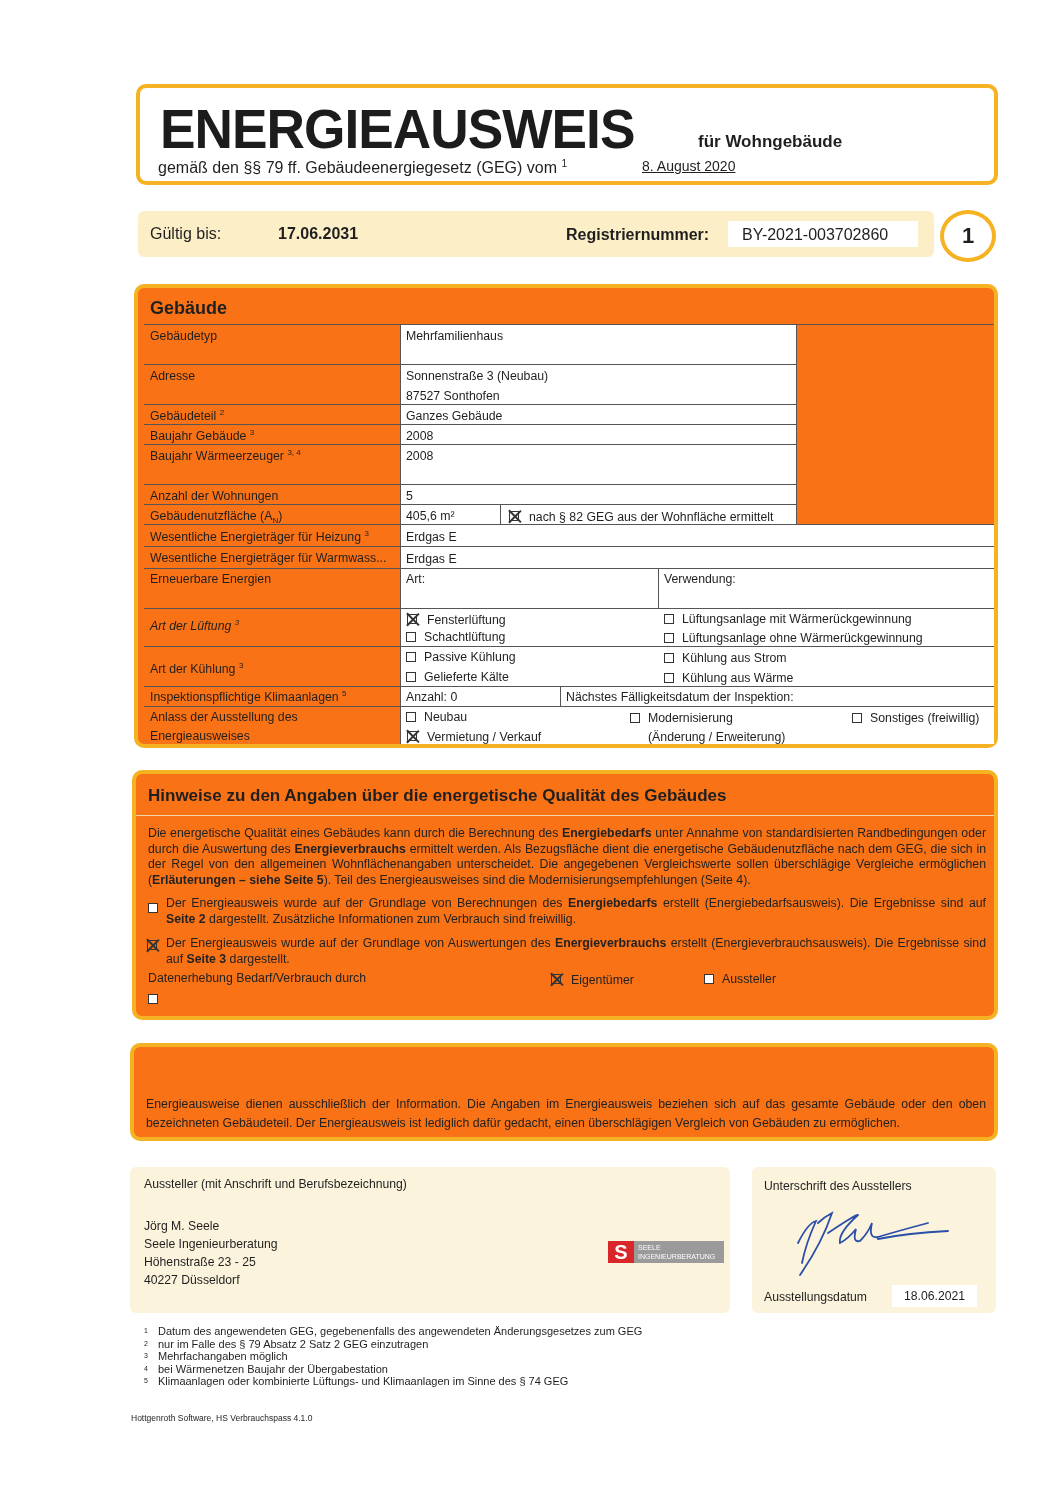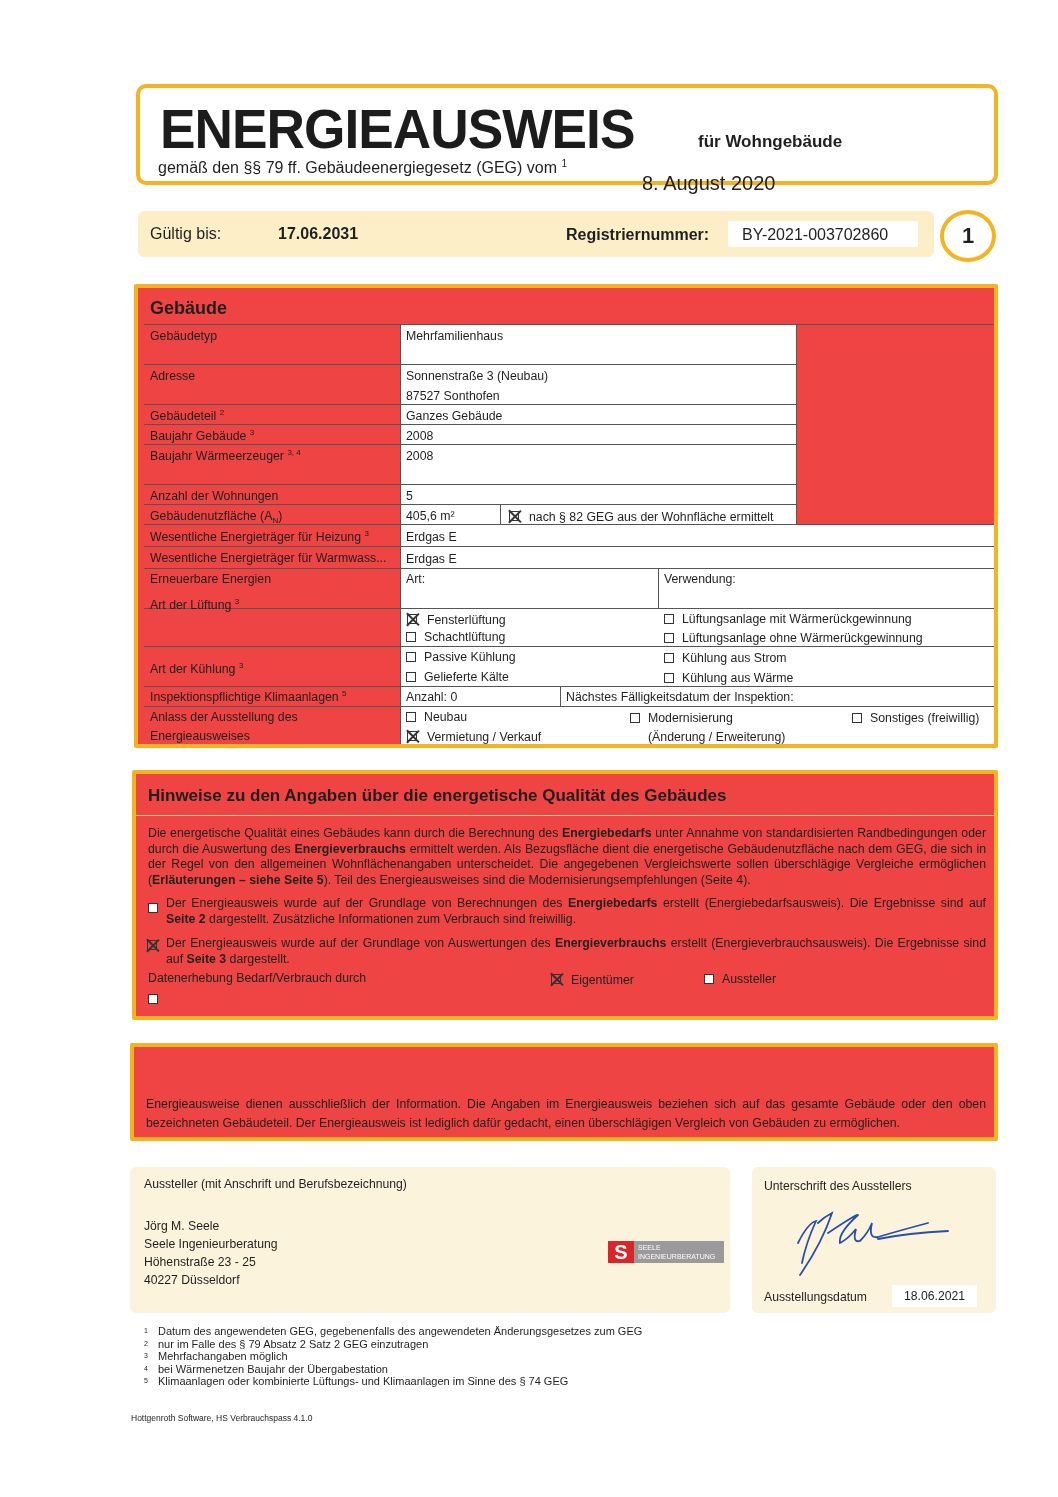--- a/index.html
+++ b/index.html
@@ -6,32 +6,32 @@
   html, body { width: 1058px; height: 1497px; background: #ffffff; }
   body { position: relative; font-family: "Liberation Sans", sans-serif; color: #1f1f1f; overflow: hidden; }
   .abs { position: absolute; }
 
   
   .hdr { left: 136px; top: 84px; width: 862px; height: 101px; border: 4px solid #f5b324; border-radius: 10px; background: #fff; }
   .hdr .big { position: absolute; left: 20px; top: 8px; font-size: 56px; font-weight: bold; letter-spacing: -1px; color: #1c1c1c; transform: scaleX(0.95); transform-origin: left; }
   .hdr .sub1 { position: absolute; left: 558px; top: 44px; font-size: 17px; font-weight: bold; }
   .hdr .sub2 { position: absolute; left: 18px; top: 70px; font-size: 16px; }
   .hdr .sup { font-size: 10px; vertical-align: super; }
-  .hdr .date { position: absolute; left: 502px; top: 84px; font-size: 20px; }
+  .hdr .date { position: absolute; left: 502px; top: 70px; font-size: 14px; text-decoration: underline; }
 
   
   .strip { left: 138px; top: 211px; width: 796px; height: 46px; background: #fcefc8; border-radius: 6px; }
   .strip .lbl1 { position: absolute; left: 12px; top: 14px; font-size: 16px; }
   .strip .val1 { position: absolute; left: 140px; top: 14px; font-size: 16px; font-weight: bold; }
   .strip .lbl2 { position: absolute; left: 428px; top: 15px; font-size: 16px; font-weight: bold; }
   .strip .val2 { position: absolute; left: 590px; top: 10px; width: 190px; height: 26px; background: #fff; font-size: 16px; padding: 5px 0 0 14px; }
   .pagecircle { left: 940px; top: 210px; width: 56px; height: 52px; border: 4px solid #f5b324; border-radius: 50%; background: #fff; text-align: center; font-size: 22px; font-weight: bold; line-height: 44px; }
 
   
-  .box { border: 4px solid #f5b324; border-radius: 2px; background: #ef4444; }
+  .box { border: 4px solid #f5b324; border-radius: 10px; background: #f97316; }
   .box-title { font-size: 17px; font-weight: bold; }
 
   .geb { left: 134px; top: 284px; width: 864px; height: 464px; }
   .geb .box-title { position: absolute; left: 12px; top: 10px; font-size: 18px; }
   .row { position: absolute; left: 0; width: 850px; border-top: 1px solid #555; }
   .cell-l { position: absolute; left: 6px; }
   .cell-r { position: absolute; left: 258px; }
   .vline { position: absolute; width: 1px; background: #555; }
   .white { position: absolute; background: #fff; }
   .cb { display: inline-block; width: 10px; height: 10px; border: 1px solid #333; position: relative; top: 1px; margin-right: 8px; background: #fff; }
@@ -134,21 +134,21 @@
     <div class="cell-l" style="top:205px;"><span>Wesentliche Energieträger für Heizung</span> <sup class="s">3</sup></div>
     <div class="cell-r" style="top:206px;left:262px;">Erdgas E</div>
 
     <div class="cell-l" style="top:227px;">Wesentliche Energieträger für Warmwass...</div>
     <div class="cell-r" style="top:228px;left:262px;">Erdgas E</div>
 
     <div class="cell-l" style="top:248px;">Erneuerbare Energien</div>
     <div class="cell-r" style="top:248px;left:262px;">Art:</div>
     <div class="cell-r" style="top:248px;left:520px;">Verwendung:</div>
 
-    <div class="cell-l" style="top:273px;"><span>Art der Lüftung</span> <sup class="s">3</sup></div>
+    <div class="cell-l" style="top:294px;font-style:italic;"><span>Art der Lüftung</span> <sup class="s">3</sup></div>
     <div class="cell-r" style="top:287px;left:262px;"><span class="cbx"><span class="sq"></span></span><span>Fensterlüftung</span></div>
     <div class="cell-r" style="top:306px;left:262px;"><span class="cb"></span><span>Schachtlüftung</span></div>
     <div class="cell-r" style="top:288px;left:520px;"><span class="cb"></span><span>Lüftungsanlage mit Wärmerückgewinnung</span></div>
     <div class="cell-r" style="top:307px;left:520px;"><span class="cb"></span><span>Lüftungsanlage ohne Wärmerückgewinnung</span></div>
 
     <div class="cell-l" style="top:337px;"><span>Art der Kühlung</span> <sup class="s">3</sup></div>
     <div class="cell-r" style="top:326px;left:262px;"><span class="cb"></span><span>Passive Kühlung</span></div>
     <div class="cell-r" style="top:346px;left:262px;"><span class="cb"></span><span>Gelieferte Kälte</span></div>
     <div class="cell-r" style="top:327px;left:520px;"><span class="cb"></span><span>Kühlung aus Strom</span></div>
     <div class="cell-r" style="top:347px;left:520px;"><span class="cb"></span><span>Kühlung aus Wärme</span></div>

